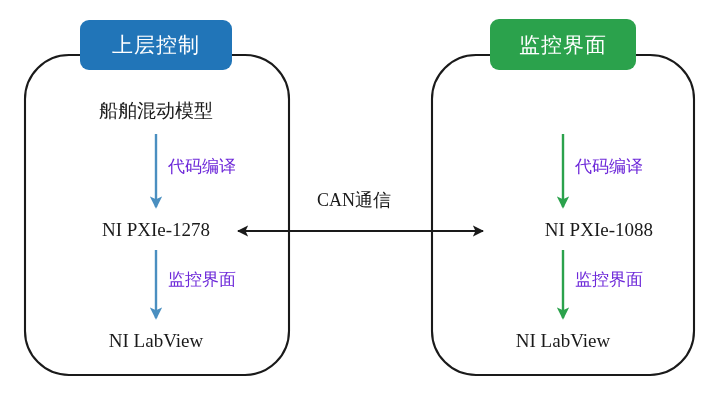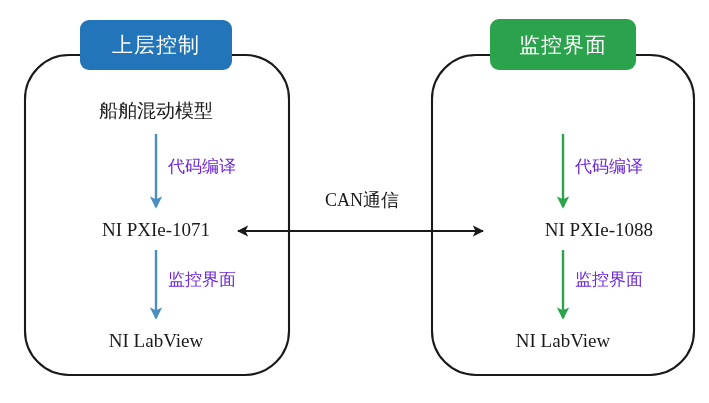--- a/index.html
+++ b/index.html
@@ -73,21 +73,20 @@
   }
   .can-label {
     position: absolute;
     white-space: nowrap;
     color: #1a1a1a;
     font-family: "Liberation Serif", "DejaVu Serif", serif;
     font-size: 18px;
     z-index: 6;
     background: #ffffff;
     padding: 0 4px;
-    margin-left: 8px;
   }
 </style>
 </head>
 <body>
 
 <div id="canvas">
 
   <svg id="svg-layer" viewBox="0 0 709 403" xmlns="http://www.w3.org/2000/svg">
     <defs>
       <marker id="ah-blue" viewBox="0 0 10 10" refX="8.5" refY="5" markerWidth="5.2" markerHeight="5.2" orient="auto-start-reverse">
@@ -122,21 +121,21 @@
   <div class="hdr-box" id="hdr-left">
     <span>上层控制</span>
   </div>
 
   <div class="hdr-box" id="hdr-right">
     <span>监控界面</span>
   </div>
 
   <div class="node-text cjk" style="left:56px; top:98px; width:200px;">船舶混动模型</div>
 
-  <div class="node-text latin" style="left:66px; top:219px; width:180px;">NI PXIe-1071</div>
+  <div class="node-text latin" style="left:66px; top:219px; width:180px;">NI PXIe-1278</div>
 
   <div class="node-text latin" style="left:66px; top:330px; width:180px;">NI LabView</div>
 
   <div class="edge-label" style="left:168px; top:155px;">代码编译</div>
 
   <div class="edge-label" style="left:168px; top:268px;">监控界面</div>
 
 
   <div class="node-text latin" style="left:473px; top:219px; width:180px;text-align:right;">NI PXIe-1088</div>
 

